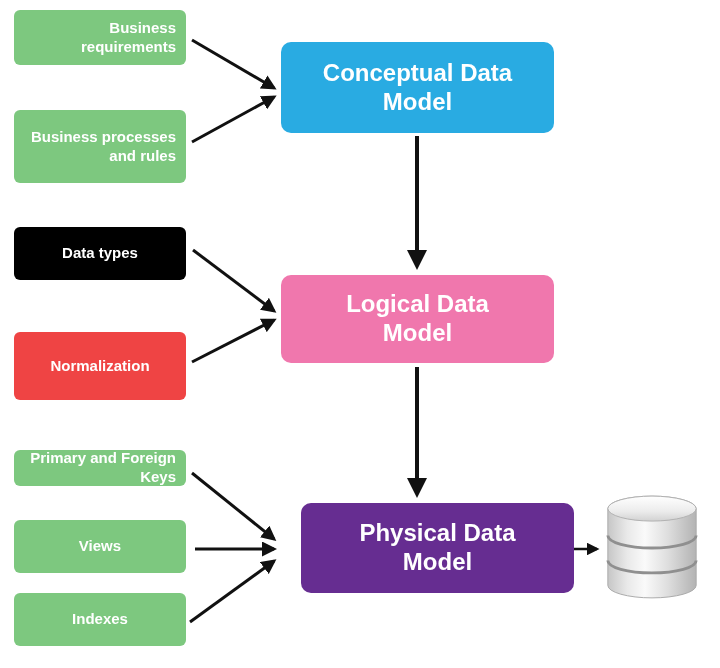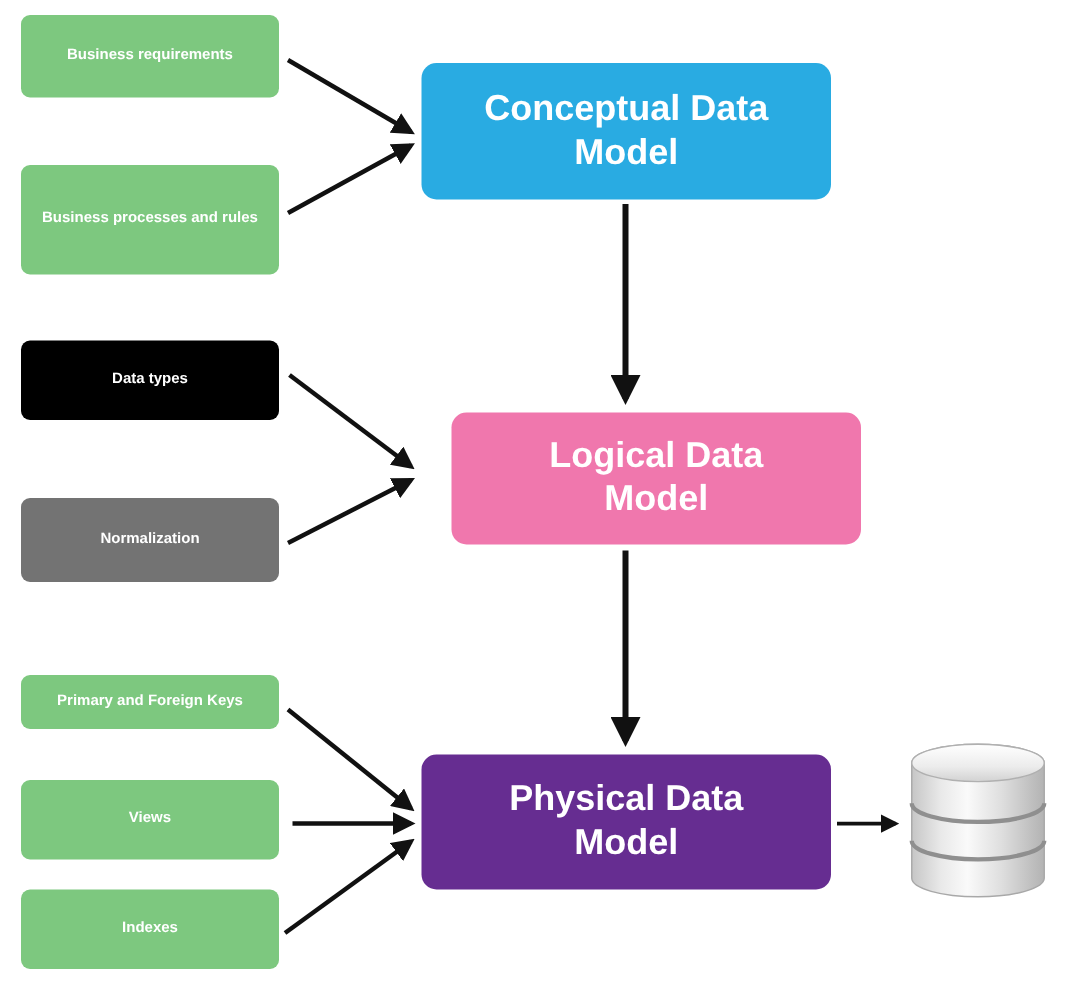--- a/index.html
+++ b/index.html
@@ -4,21 +4,21 @@
 <style>
   html,body{margin:0;padding:0;background:#ffffff;}
   .canvas{
     position:relative;width:720px;height:668px;background:#ffffff;
     font-family:"Liberation Sans",sans-serif;overflow:hidden;
   }
   .arrow-layer{position:absolute;left:0;top:0;width:720px;height:668px;pointer-events:none;}
   .input-box{
     position:absolute;left:14px;width:172px;border-radius:6px;
     display:flex;align-items:center;justify-content:center;
-    text-align:center;color:#ffffff;font-weight:bold;font-size:10px;
+    text-align:right;color:#ffffff;font-weight:bold;font-size:15px;
     line-height:1.25;padding:0 10px;box-sizing:border-box;
   }
   .stage-box{
     position:absolute;left:281px;width:273px;border-radius:10px;
     display:flex;align-items:center;justify-content:center;
     text-align:center;color:#ffffff;font-weight:bold;font-size:24px;
     line-height:1.2;padding:0 32px;box-sizing:border-box;
   }
   .db-icon{position:absolute;left:604px;top:492px;width:96px;height:110px;}
 </style>
@@ -53,40 +53,40 @@
 
   <div class="input-box" style="top: 10px; height: 55px; background: rgb(125, 200, 127);">
     <span>Business requirements</span>
   </div>
   <div class="input-box" style="top: 110px; height: 73px; background: rgb(125, 200, 127);">
     <span>Business processes and rules</span>
   </div>
   <div class="input-box" style="top: 227px; height: 53px; background: #000000;">
     <span>Data types</span>
   </div>
-  <div class="input-box" style="top: 332px; height: 56px; background: #737373;">
+  <div class="input-box" style="top: 332px; height: 68px; background: #ef4444;">
     <span>Normalization</span>
   </div>
   <div class="input-box" style="top: 450px; height: 36px; background: rgb(125, 200, 127);">
     <span>Primary and Foreign Keys</span>
   </div>
   <div class="input-box" style="top: 593px; height: 53px; background: rgb(125, 200, 127);">
     <span>Indexes</span>
   </div>
   <div class="input-box" style="top: 520px; height: 53px; background: rgb(125, 200, 127);">
     <span>Views</span>
   </div>
 
   <div class="stage-box" style="top: 42px; height: 91px; background: rgb(41, 171, 226);">
     <span>Conceptual Data Model</span>
   </div>
-  <div class="stage-box" style="top: 275px; height: 88px; background: rgb(240, 119, 173); margin-left: 20px;">
+  <div class="stage-box" style="top: 275px; height: 88px; background: rgb(240, 119, 173);">
     <span>Logical Data Model</span>
   </div>
-  <div class="stage-box" style="top: 503px; height: 90px; background: rgb(102, 45, 145);">
+  <div class="stage-box" style="top: 503px; height: 90px; background: rgb(102, 45, 145); margin-left: 20px;">
     <span>Physical Data Model</span>
   </div>
 
   <svg class="db-icon" viewBox="0 0 100 112" aria-hidden="true">
     <defs>
       <linearGradient id="dbBody" x1="0" y1="0" x2="1" y2="0">
         <stop offset="0" stop-color="#c6c6c6"></stop>
         <stop offset="0.22" stop-color="#e9e9e9"></stop>
         <stop offset="0.42" stop-color="#fafafa"></stop>
         <stop offset="0.68" stop-color="#dedede"></stop>

